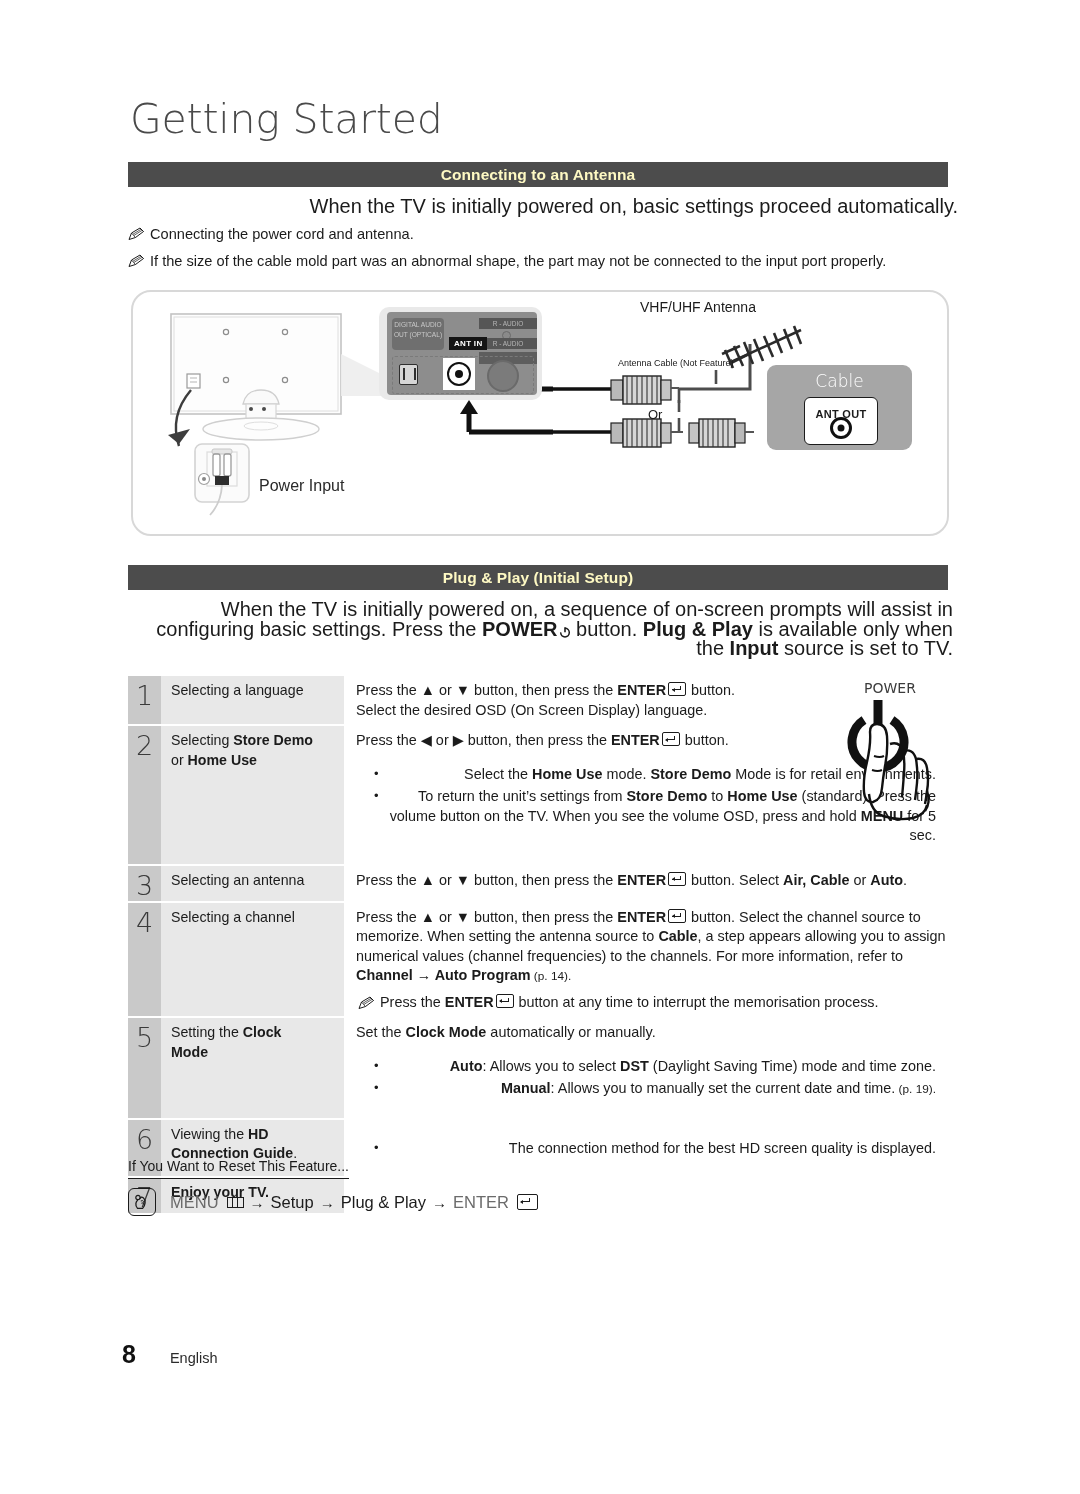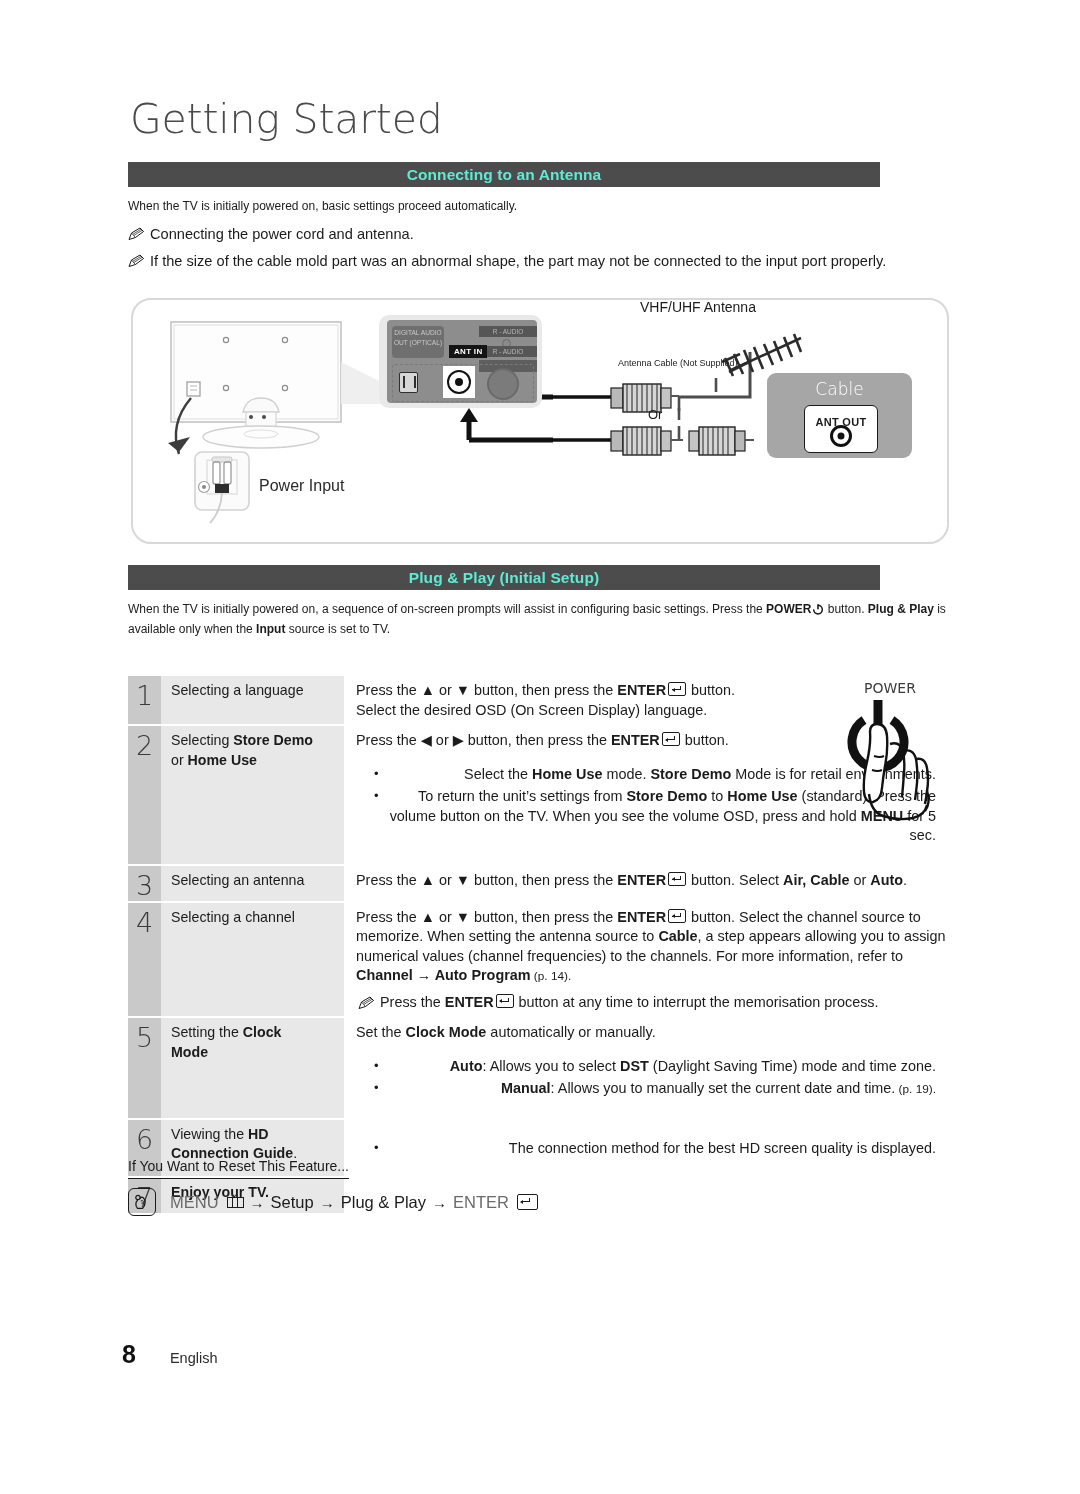--- a/index.html
+++ b/index.html
@@ -31,40 +31,41 @@
     font-weight: 300;
     letter-spacing: -0.2px;
     color: #4a4a4a;
     font-family: "DejaVu Sans", sans-serif;
     font-stretch: condensed;
   }
   
   .sec-bar {
     position: absolute;
     left: 128px;
-    width: 752px;
+    width: 820px;
     height: 25px;
     background: #4c4c4c;
-    color: #5eead4;
+    color: #fef9c3;
     font-size: 15.5px;
     font-weight: bold;
     display: flex;
     align-items: center;
     justify-content: center;
     letter-spacing: 0.1px;
   }
   #sec-antenna { top: 162px; }
   #sec-plugplay { top: 565px; }
 
   
   .body-text {
     position: absolute;
-    font-size: 12px;
+    font-size: 20px;
     line-height: 19.5px;
     color: #1b1b1b;
+    text-align: right;
   }
   #intro-line {
     left: 128px; top: 197px; width: 830px;
   }
   .note-line {
     position: absolute;
     left: 128px;
     width: 830px;
     font-size: 14.6px;
     line-height: 19.5px;
@@ -87,21 +88,20 @@
   .diagram-box {
     position: absolute;
     left: 131px;
     top: 290px;
     width: 818px;
     height: 246px;
     border: 2px solid #d8d8d8;
     border-radius: 20px;
     box-sizing: border-box;
     background: #fff;
-    margin-top: 8px;
   }
   .diag-svg { position: absolute; left: 0; top: 0; }
 
   .diag-label {
     position: absolute;
     font-size: 13.5px;
     color: #1b1b1b;
     white-space: nowrap;
   }
   #lbl-vhf { left: 640px; top: 299px; font-size: 14px; }
@@ -602,21 +602,21 @@
     <div class="cable-panel" style="left:634px; top:73px;">
       <div class="cp-title">Cable</div>
       <div class="cp-jack">
         <div class="cp-jack-label">ANT OUT</div>
         <div class="coax"></div>
       </div>
     </div>
   </div>
 
   <div class="diag-label" id="lbl-vhf">VHF/UHF Antenna</div>
-  <div class="diag-label" id="lbl-antcable">Antenna Cable (Not Supplied)</div>
+  <div class="diag-label" id="lbl-antcable">Antenna Cable (Not Feature)</div>
   <div class="diag-label" id="lbl-or">Or</div>
   <div class="diag-label" id="lbl-powerinput">Power Input</div>
 
   <div class="sec-bar" id="sec-plugplay">Plug &amp; Play (Initial Setup)</div>
 
   <div class="body-text" id="pp-para">
     <span>When the TV is initially powered on, a sequence of on-screen prompts will assist in configuring basic settings. Press the </span><b>POWER</b><span class="pwr-glyph"><svg width="12" height="12" viewBox="0 0 12 12">
           <circle cx="6" cy="6.6" r="4.3" fill="none" stroke="#1b1b1b" stroke-width="1.5" stroke-dasharray="20 7" transform="rotate(-90 6 6.6)"></circle>
           <path d="M6 1.2 v5" stroke="#1b1b1b" stroke-width="1.6"></path>
         </svg></span><span> button. </span><b>Plug &amp; Play</b><span> is available only when the </span><b>Input</b><span> source is set to TV.</span>

